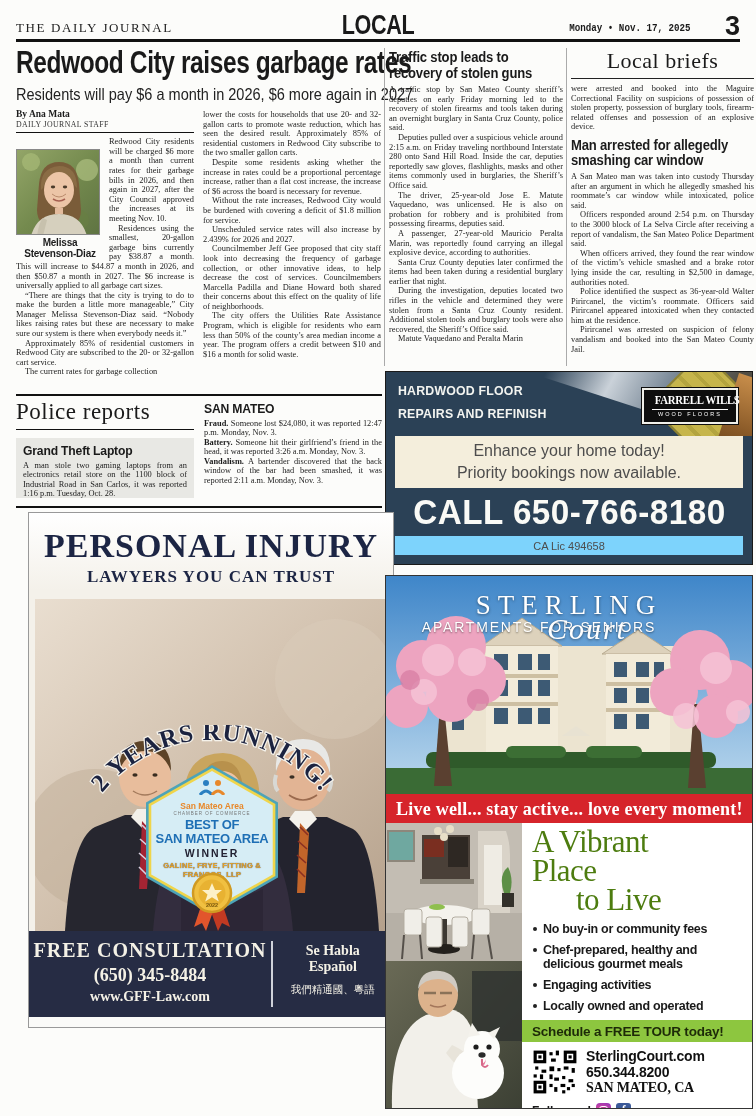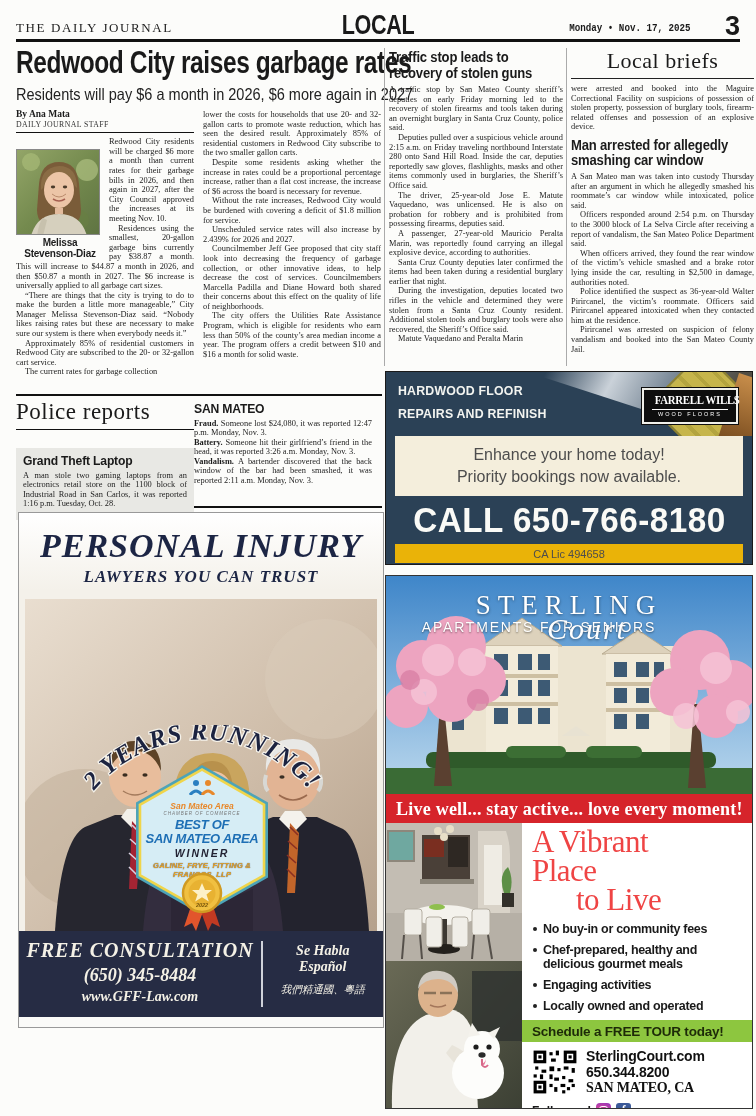--- a/index.html
+++ b/index.html
@@ -40,44 +40,44 @@
   .photo-caption { font-family:"Liberation Sans",sans-serif; font-weight:bold; font-size:10px; line-height:11px; text-align:center; margin-top:2px; letter-spacing:-.2px; }
   .vrule { position:absolute; top:48px; width:1px; height:318px; background:#aaa; }
 
   
   .traffic-col { position:absolute; left:389px; top:50px; width:174px; height:316px; overflow:hidden; }
   .briefs-col { position:absolute; left:571px; top:48px; width:183px; height:318px; overflow:hidden; }
   .briefs-title { font-size:22px; text-align:center; letter-spacing:.5px; border-bottom:1.2px solid #222; padding-bottom:4px; margin-bottom:5px; }
   .brief-sub { margin:6px 0 3px 0; }
 
   
-  .police { position:absolute; left:16px; top:394px; width:366px; height:114px; border-top:2.5px solid #111; border-bottom:2.5px solid #111; padding-top:3px; display:flex; }
+  .police { position:absolute; left:16px; top:394px; width:366px; height:114px; border-top:2.5px solid #111; border-bottom:2.5px solid #111; padding-top:3px; display:flex; gap:10px; }
   .police-left { width:178px; }
   .police-title { font-size:23px; letter-spacing:.5px; border-bottom:1.5px solid #111; padding-bottom:4px; }
-  .police-box { background:#e8e8e4; margin-top:18px; padding:5px 7px; height:72px; }
+  .police-box { background:#e8e8e4; margin-top:8px; padding:5px 7px; height:60px; }
   .police-right { width:178px; padding-top:2px; }
   .entry b { font-family:"Liberation Serif",serif; }
 
   
   .hardwood { position:absolute; left:385px; top:371px; width:368px; height:194px; border:1.5px solid #1a1a1a; background:#2b4156; overflow:hidden; }
   .hw-head { position:relative; height:64px; overflow:hidden; }
   .hw-streak { position:absolute; left:150px; top:-30px; width:240px; height:70px; background:linear-gradient(100deg, rgba(255,255,255,0) 10%, rgba(230,235,240,.85) 35%, rgba(180,190,200,.6) 55%, rgba(120,90,50,.5) 80%); transform:rotate(18deg); }
   .hw-title { position:absolute; left:12px; top:7px; color:#f3f4f0; font-weight:bold; font-size:13px; line-height:23px; letter-spacing:.2px; }
   .hw-diamond { position:absolute; right:10px; top:-6px; width:78px; height:78px; transform:rotate(45deg); background:repeating-linear-gradient(0deg,#c6b54b 0 10px,#b3a43e 10px 14px); border:2px solid #8f8330; }
   .hw-wood { position:absolute; right:-18px; top:6px; width:46px; height:90px; transform:rotate(18deg); background:linear-gradient(180deg,#c78d4a,#8a5a28 60%,#5f3c17); }
   .hw-logo { position:absolute; right:14px; top:16px; width:96px; height:36px; background:#0e0e0e; border:2px solid #f0f0ea; outline:1.5px solid #0e0e0e; text-align:center; color:#fff; }
   .hw-logo-name { font-size:13.5px; font-weight:bold; letter-spacing:-.3px; margin-top:2px; }
   .hw-logo-sub { font-size:5.5px; letter-spacing:2px; border-top:1px solid #fff; margin:1px 8px 0 8px; padding-top:1px; font-family:"Liberation Sans",sans-serif; }
-  .hw-cream { margin:0 9px; background:#f4eedc; height:60px; display:flex; flex-direction:column; justify-content:center; align-items:center; gap:4px; }
+  .hw-cream { margin:0 9px; background:#f4eedc; height:52px; display:flex; flex-direction:column; justify-content:center; align-items:center; gap:4px; }
   .hw-tag { font-family:"Liberation Sans",sans-serif; font-size:16px; color:#4d4d4d; }
   .hw-call { height:48px; display:flex; align-items:center; justify-content:center; color:#fafaf6; font-family:"Liberation Sans",sans-serif; font-weight:bold; font-size:35px; letter-spacing:.5px; }
-  .hw-lic { margin:0 9px; background:#eab308; height:19px; display:flex; align-items:center; justify-content:center; font-family:"Liberation Sans",sans-serif; font-size:11px; color:#4d4d4d; }
-
-  
-  .pi-ad { position:absolute; left:18px; top:512px; width:366px; height:516px; border:1px solid #999; background:linear-gradient(180deg,#ffffff, #f4f1ea 15%); overflow:hidden;font-style:italic; }
+  .hw-lic { margin:0 9px; background:#7dd3fc; height:19px; display:flex; align-items:center; justify-content:center; font-family:"Liberation Sans",sans-serif; font-size:11px; color:#4d4d4d; }
+
+  
+  .pi-ad { position:absolute; left:28px; top:512px; width:366px; height:516px; border:1px solid #999; background:linear-gradient(180deg,#ffffff, #f4f1ea 15%); overflow:hidden; }
   .pi-title { text-align:center; margin-top:14px; font-weight:bold; font-size:34px; letter-spacing:1px; color:#1c2544; }
   .pi-sub { text-align:center; font-weight:bold; font-size:17px; letter-spacing:1px; color:#1c2544; margin-top:2px; }
   .pi-photo { position:absolute; left:6px; top:86px; width:352px; height:332px; }
   .pi-arc { position:absolute; left:33px; top:212px; width:300px; height:110px; z-index:3; }
   .arc-text { font-family:"Liberation Serif",serif; font-weight:bold; font-size:25px; fill:#1c2340; paint-order:stroke; stroke:#f5f2ea; stroke-width:2.5px; letter-spacing:1px; }
   .badge { position:absolute; left:108px; top:252px; width:150px; height:150px; z-index:2; }
   .hex { position:absolute; inset:0; clip-path:polygon(50% 0,94% 25%,94% 75%,50% 100%,6% 75%,6% 25%); }
   .hex-outer { background:#4da4b8; }
   .hex-mid { inset:3px; background:#f0d54a; }
   .hex-in { inset:6px; background:#d6edf5; text-align:center; font-family:"Liberation Sans",sans-serif; }
@@ -106,21 +106,21 @@
   .st-ad { position:absolute; left:385px; top:575px; width:368px; height:534px; border:1.5px solid #333; background:#fff; overflow:hidden; }
   .st-photo { position:relative; width:100%; height:218px; }
   .st-logo { position:absolute; left:0; top:14px; width:100%; text-align:center; color:#fff; z-index:2; }
   .st-brand { font-size:27px; letter-spacing:7px; text-shadow:0 1px 3px rgba(0,0,0,.45); }
   .st-script { font-style:italic; font-size:30px; letter-spacing:2px; margin-left:-66px; position:absolute; top:22px; left:62%; text-shadow:0 1px 3px rgba(0,0,0,.45); }
   .st-brandsub { font-family:"Liberation Sans",sans-serif; font-size:14px; letter-spacing:1.8px; margin-top:-2px; margin-left:-60px; text-shadow:0 1px 2px rgba(0,0,0,.5); }
   .st-banner { height:29px; background:#d6242b; color:#fff; display:flex; align-items:center; justify-content:center; font-weight:bold; font-size:19px; letter-spacing:.2px; }
   .st-bottom { display:flex; height:286px; }
   .st-photos { width:136px; display:flex; flex-direction:column; }
   .st-panel { flex:1; background:#fff; padding:4px 8px 0 10px; position:relative; }
-  .st-h1 { font-size:31px; line-height:29px; color:#ef4444; letter-spacing:-.5px; }
+  .st-h1 { font-size:31px; line-height:29px; color:#4d7c0f; letter-spacing:-.5px; }
   .st-h-l3 { margin-left:44px; }
   .st-bullets { list-style:none; margin-top:8px; }
   .st-bullets li { font-family:"Liberation Sans",sans-serif; font-weight:bold; font-size:12.5px; line-height:14px; margin-bottom:7px; padding-left:11px; position:relative; letter-spacing:-.3px; }
   .st-bullets li::before { content:""; position:absolute; left:1px; top:5px; width:4px; height:4px; background:#222; border-radius:50%; }
   .st-green { margin:2px -8px 0 -10px; background:#8dc63f; color:#1d2a08; font-family:"Liberation Sans",sans-serif; font-weight:bold; font-size:13.5px; height:22px; display:flex; align-items:center; padding-left:10px; letter-spacing:-.2px; }
   .st-contact { display:flex; gap:8px; margin-top:6px; align-items:center; }
   .st-qr { width:46px; height:46px; }
   .st-info div { font-family:"Liberation Sans",sans-serif; font-weight:bold; font-size:14px; line-height:16px; color:#111; letter-spacing:-.2px; }
   .st-info .st-city { font-family:"Liberation Serif",serif; }
   .st-follow { display:flex; align-items:center; gap:5px; margin-top:7px; }

